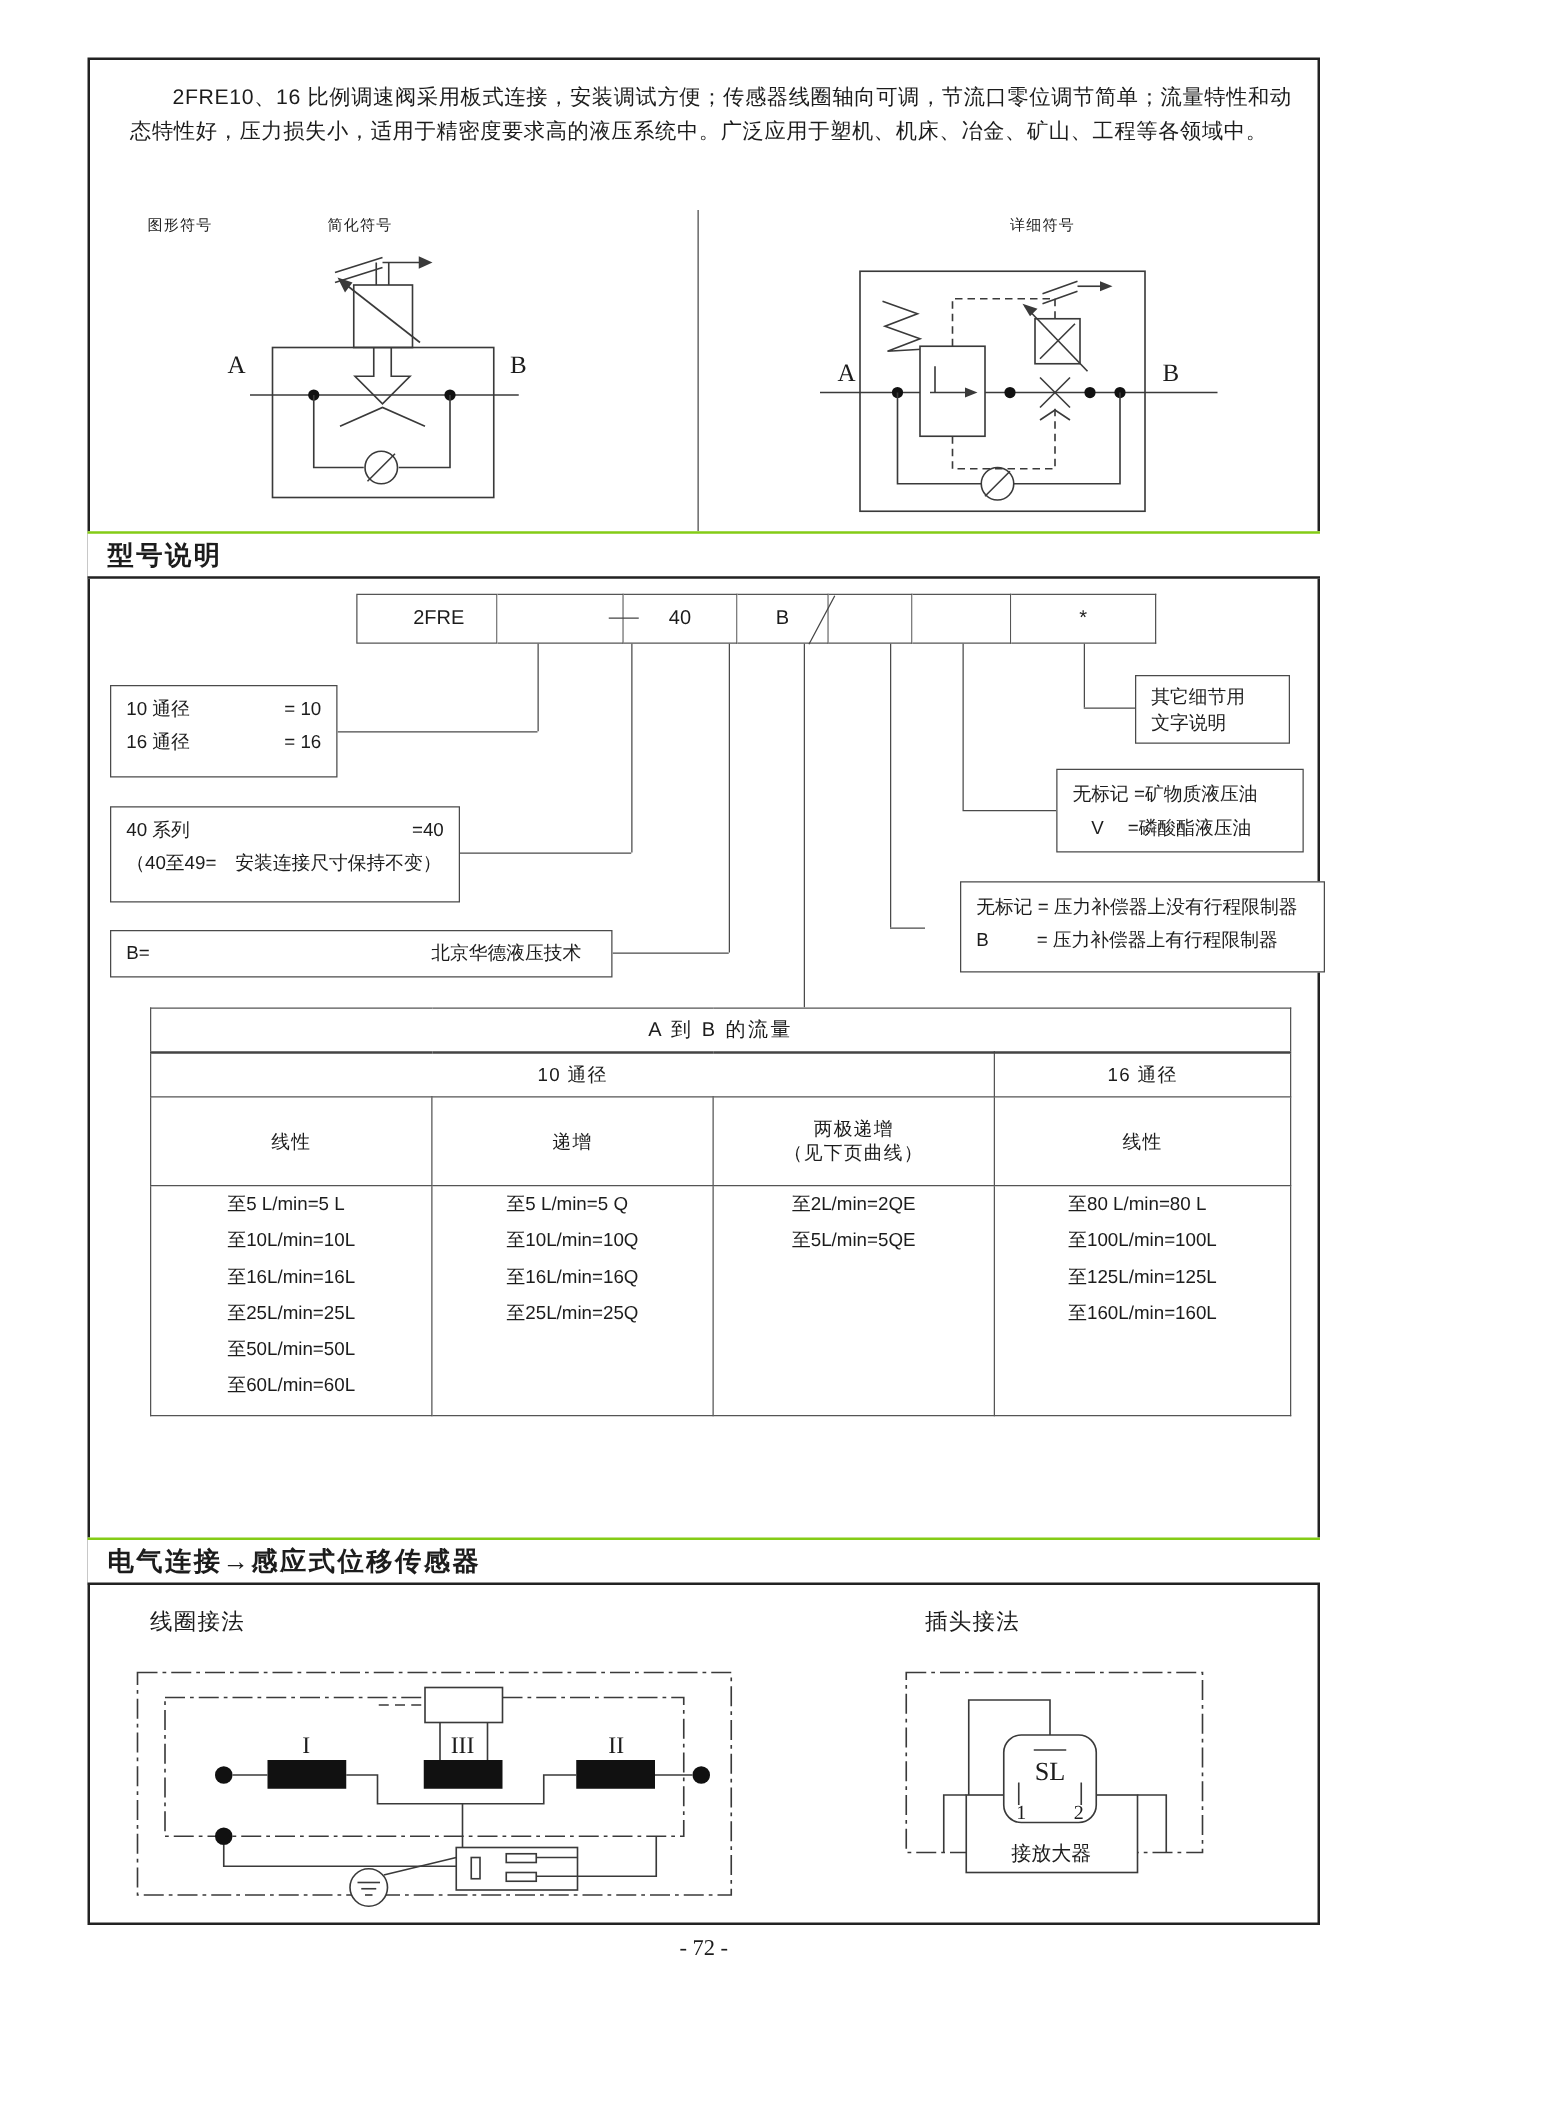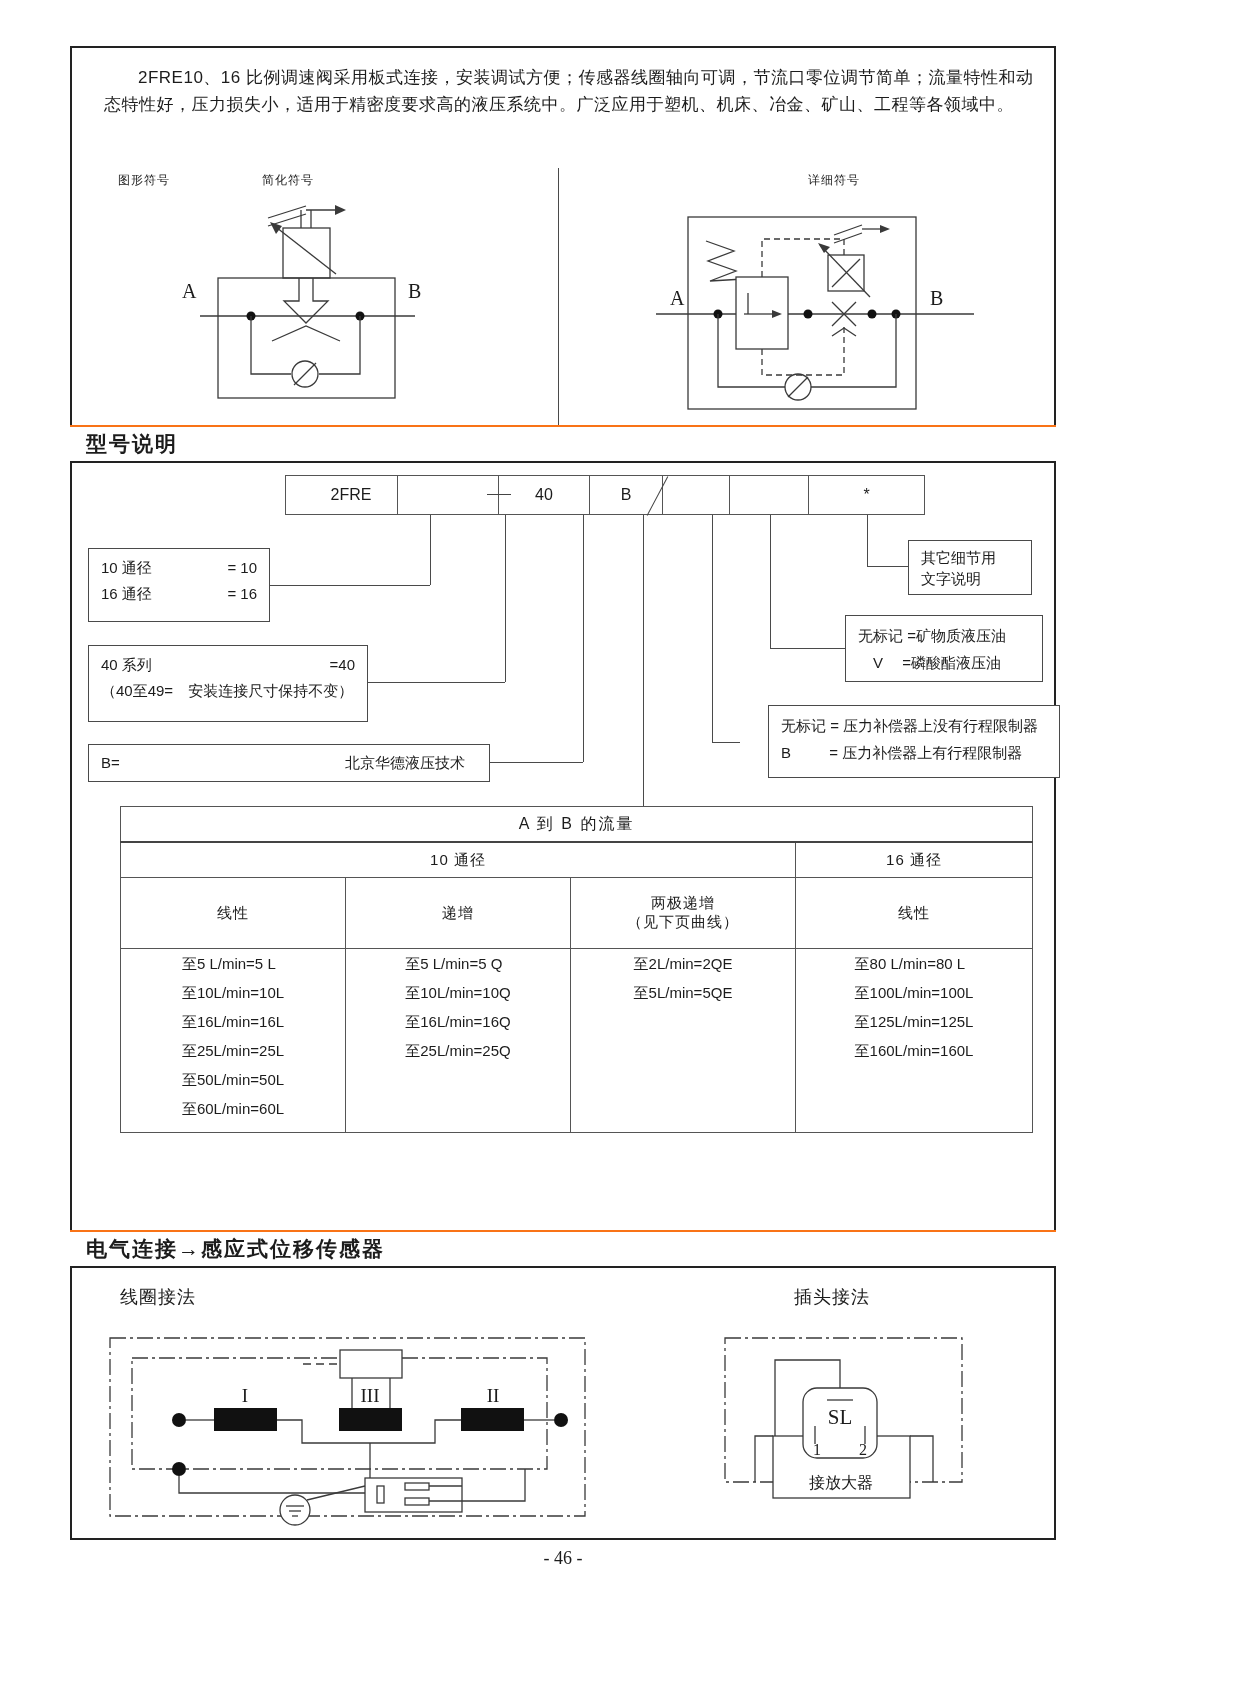--- a/index.html
+++ b/index.html
@@ -5,21 +5,21 @@
   html,body{margin:0;padding:0;background:#e8e8e8;}
   .page{position:relative;width:1240px;height:1683px;background:#ffffff;
         font-family:"Liberation Sans","DejaVu Sans",sans-serif;color:#1c1c1c;overflow:hidden;}
   .frame{position:absolute;left:70px;top:46px;width:986px;height:1494px;
          border:2px solid #222;box-sizing:border-box;background:#fff;}
   .hline{position:absolute;height:1px;background:#4a4a4a;}
   .vline{position:absolute;width:1px;background:#4a4a4a;}
   .intro{position:absolute;left:104px;top:64px;width:932px;font-size:17px;line-height:27px;
          text-indent:2em;letter-spacing:.5px;}
   .symlabel{position:absolute;font-size:12px;letter-spacing:1px;}
-  .band{position:absolute;left:70px;width:986px;height:38px;border-top:2px solid #f97316;
+  .band{position:absolute;left:70px;width:986px;height:38px;border-top:2px solid #84cc16;
         border-bottom:2px solid #222;box-sizing:border-box;background:#fff;display:flex;
         align-items:center;padding-left:16px;font-size:21px;font-weight:bold;letter-spacing:2px;}
   .coderow{position:absolute;left:285px;top:475px;display:flex;height:40px;}
   .codecell{border:1px solid #555;border-left:none;box-sizing:border-box;height:40px;
             line-height:38px;text-align:center;font-size:16px;background:#fff;}
   .codecell:first-child{border-left:1px solid #555;}
   .slash{position:absolute;left:657px;top:474px;width:1px;height:44px;background:#444;
          transform:rotate(28deg);}
   .dashmark{position:absolute;left:487px;top:494px;width:24px;height:1px;background:#444;}
   .nbox{position:absolute;border:1px solid #4a4a4a;background:#fff;box-sizing:border-box;
@@ -218,21 +218,21 @@
       </tr>
     </tbody>
       </table>
   </div>
 
   <div class="band" style="top:1230px;">
     <span>电气连接→感应式位移传感器</span>
   </div>
 
   <div class="elabel" style="left:120px;top:1285px;">线圈接法</div>
-  <div class="elabel" style="left:794px;top:1285px;">插头接法</div>
+  <div class="elabel" style="left:740px;top:1285px;">插头接法</div>
 
   <svg style="left:105px;top:1330px;" width="490" height="195" viewBox="0 0 490 195" fill="none" stroke="#3a3a3a" stroke-width="1.3">
     <rect x="5" y="8" width="475" height="178" stroke-dasharray="16 4 3 4"></rect>
     <rect x="27" y="28" width="415" height="111" stroke-dasharray="16 4 3 4"></rect>
     <line x1="198" y1="34" x2="233" y2="34" stroke-dasharray="8 5"></line>
     <rect x="235" y="20" width="62" height="28" fill="#fff"></rect>
     <text x="140" y="72" font-size="19" text-anchor="middle" stroke="none" fill="#1c1c1c">I</text>
     <text x="265" y="72" font-size="19" text-anchor="middle" stroke="none" fill="#1c1c1c">III</text>
     <text x="388" y="72" font-size="19" text-anchor="middle" stroke="none" fill="#1c1c1c">II</text>
     <rect x="109" y="78" width="63" height="23" fill="#111" stroke="none"></rect>
@@ -271,14 +271,14 @@
     <rect x="88" y="58" width="74" height="70" rx="14" fill="#fff"></rect>
     <line x1="112" y1="70" x2="138" y2="70"></line>
     <text x="125" y="94" font-size="21" text-anchor="middle" stroke="none" fill="#1c1c1c">SL</text>
     <line x1="100" y1="96" x2="100" y2="114"></line>
     <line x1="150" y1="96" x2="150" y2="114"></line>
     <text x="102" y="125" font-size="16" text-anchor="middle" stroke="none" fill="#1c1c1c">1</text>
     <text x="148" y="125" font-size="16" text-anchor="middle" stroke="none" fill="#1c1c1c">2</text>
     <text x="126" y="158" font-size="16" text-anchor="middle" stroke="none" fill="#1c1c1c" style="font-family:'Liberation Sans',sans-serif;">接放大器</text>
   </svg>
 
-  <div class="pagenum">- 46 -</div>
+  <div class="pagenum">- 72 -</div>
 </div>
 
 </body></html>

